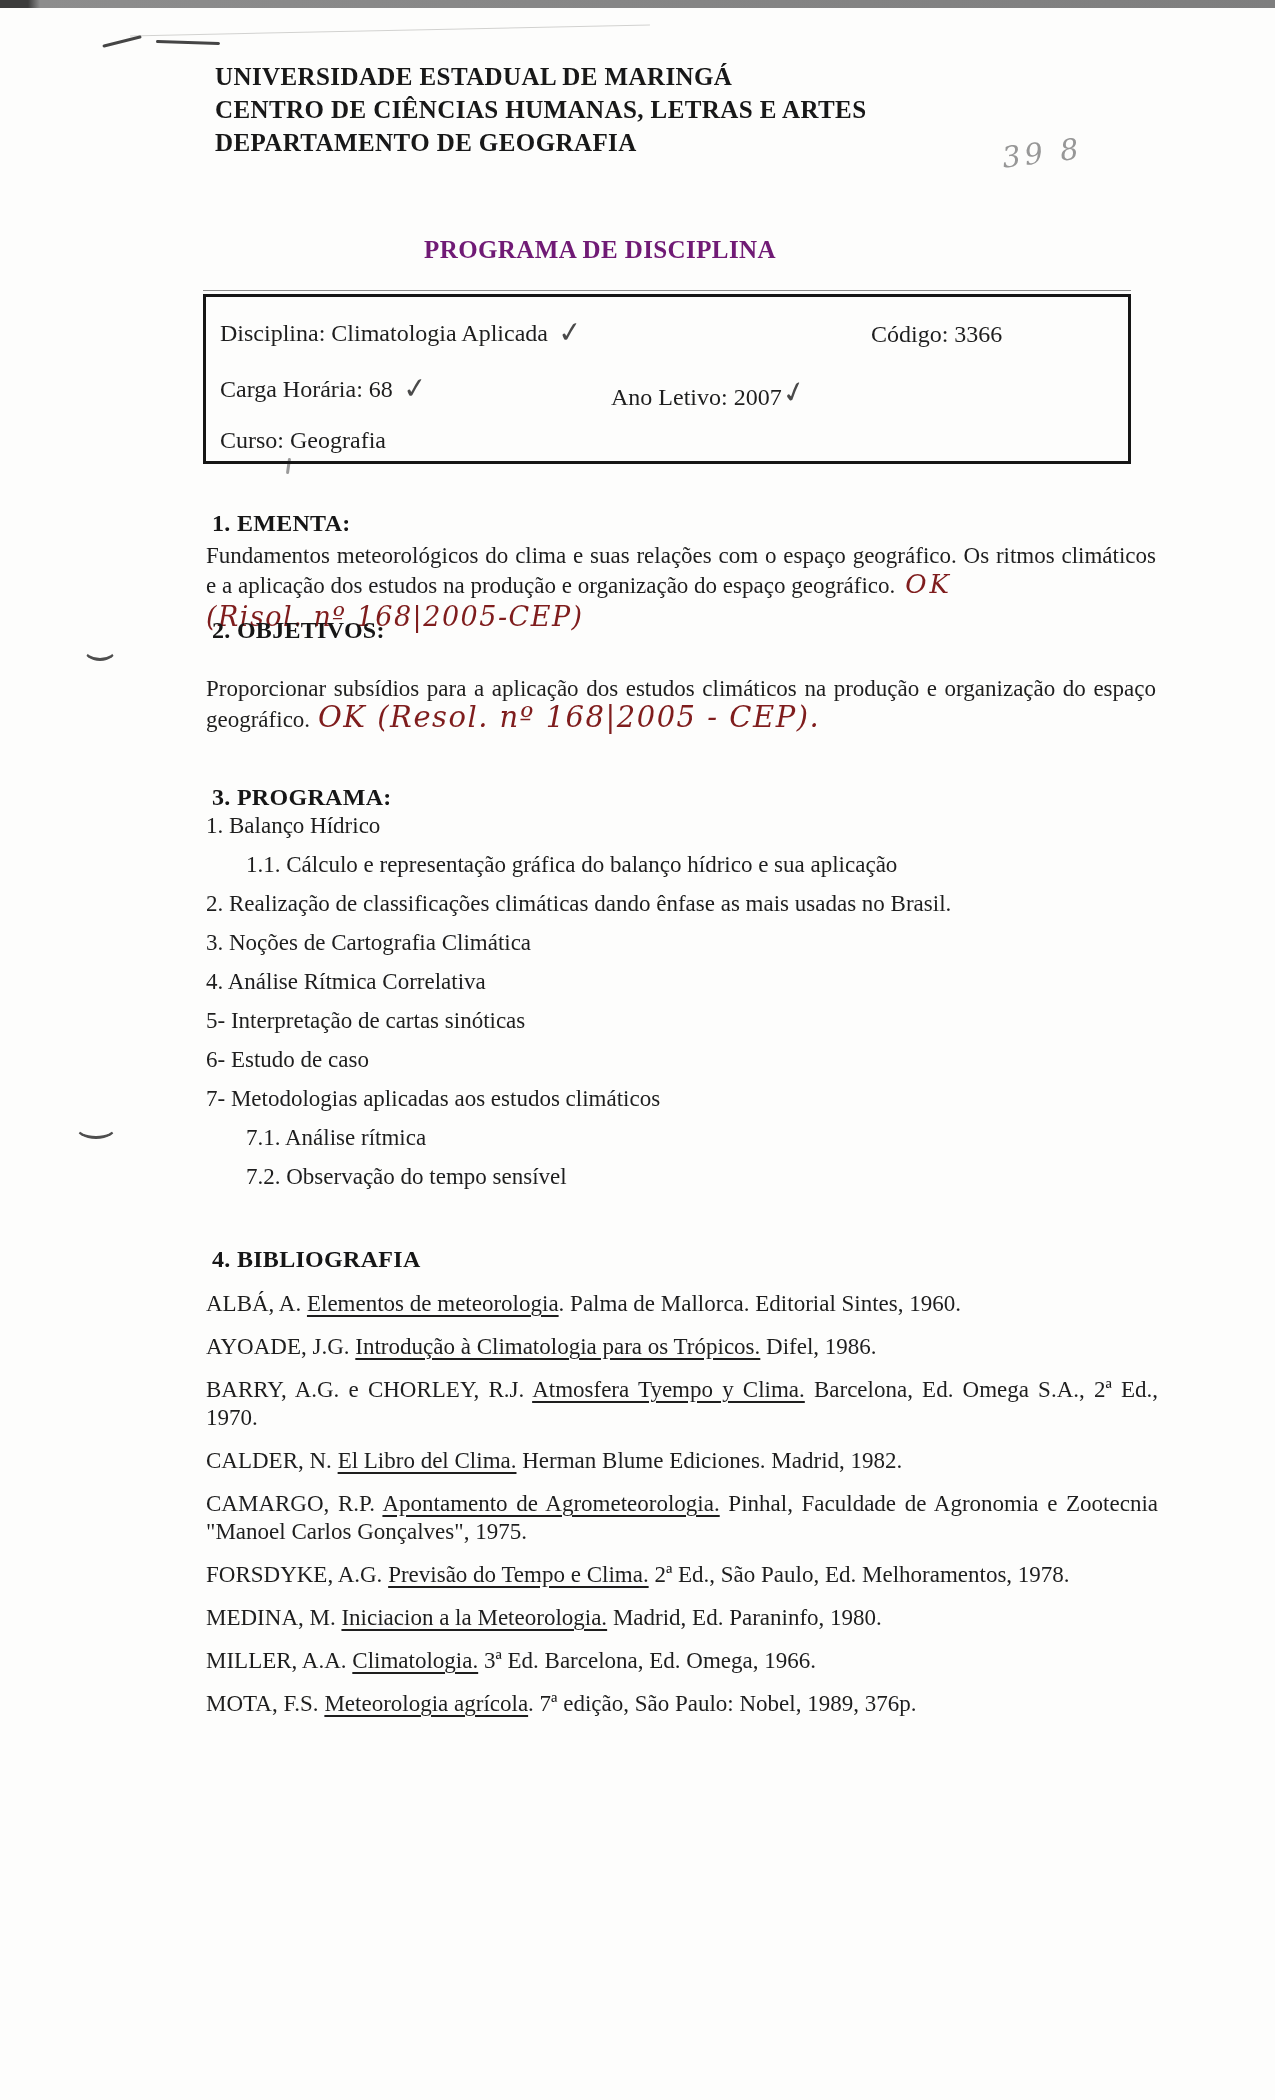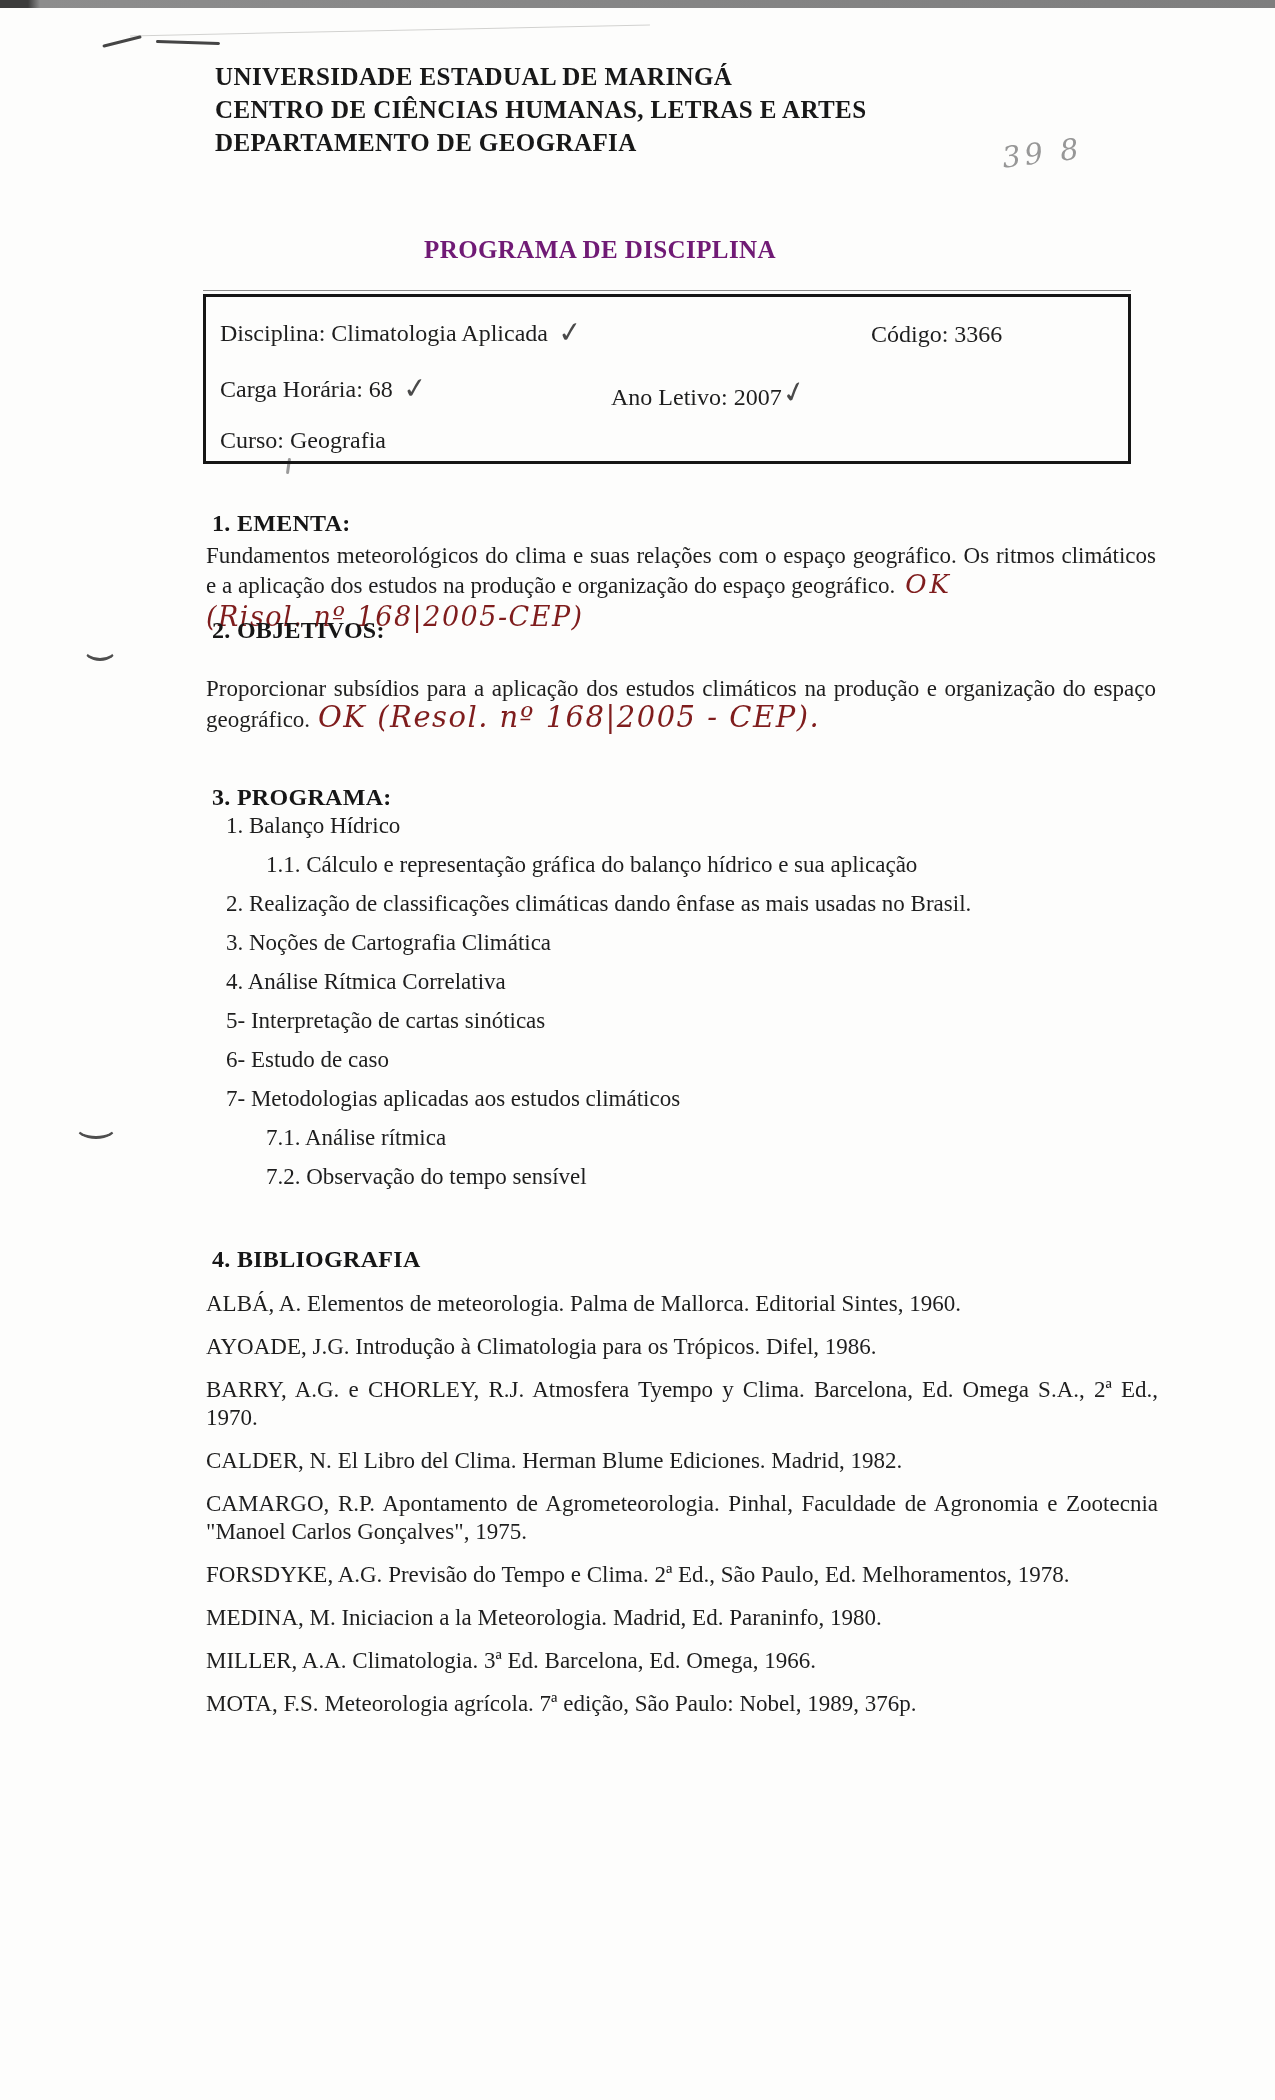--- a/index.html
+++ b/index.html
@@ -78,27 +78,27 @@
   .h-programa { top: 784px; }
   .h-biblio   { top: 1246px; }
 
   .flow { position: absolute; left: 206px; width: 950px; font-size: 23px; line-height: 29px; text-align: justify; }
   .flow-ementa    { top: 541px; }
   .flow-objetivos { top: 674px; }
   .hw-ok { font-size: 26px; letter-spacing: 3px; margin-left: 10px; white-space: nowrap; }
   .hw-note { font-size: 27px; letter-spacing: 1.5px; margin-top: 2px; text-align: left; }
   .hw-inline { font-size: 29px; letter-spacing: 1.5px; margin-left: 8px; white-space: nowrap; }
 
-  .program-list { position: absolute; left: 206px; top: 812px; width: 950px; margin-left: 20px; }
+  .program-list { position: absolute; left: 206px; top: 812px; width: 950px; }
   .program-item { font-size: 23px; line-height: 28px; margin-bottom: 11px; }
   .program-item.indent { padding-left: 40px; }
 
   .bib-list { position: absolute; left: 206px; top: 1290px; width: 952px; }
   .bib-entry { font-size: 23px; line-height: 28px; margin-bottom: 15px; text-align: justify; }
-  .bib-title { text-decoration-thickness: 2px; text-underline-offset: 4px; }
+  .bib-title { text-decoration: underline; text-decoration-thickness: 2px; text-underline-offset: 4px; }
 </style>
 </head>
 <body>
 
 <div class="scan-strip"></div>
 <div class="corner-fold"></div>
 <div class="smudge s1"></div>
 <div class="smudge s2"></div>
 <div class="smudge s3"></div>
 <div class="arc a1"></div>

